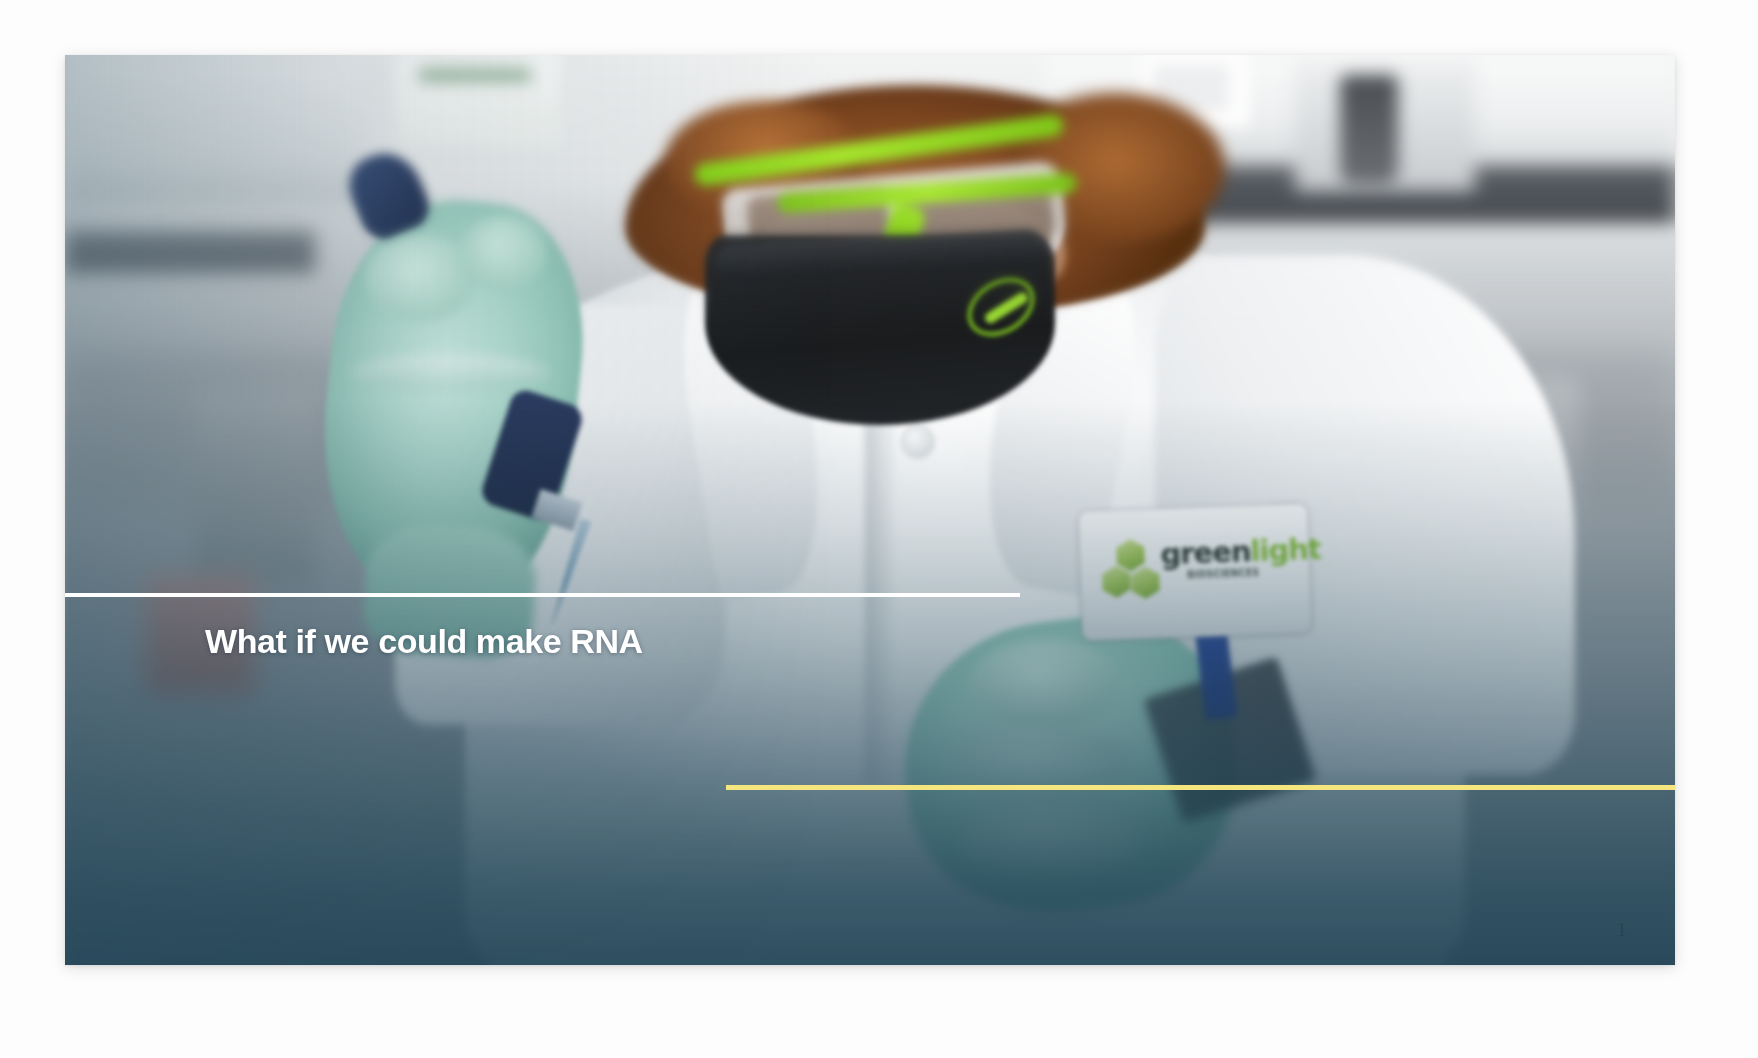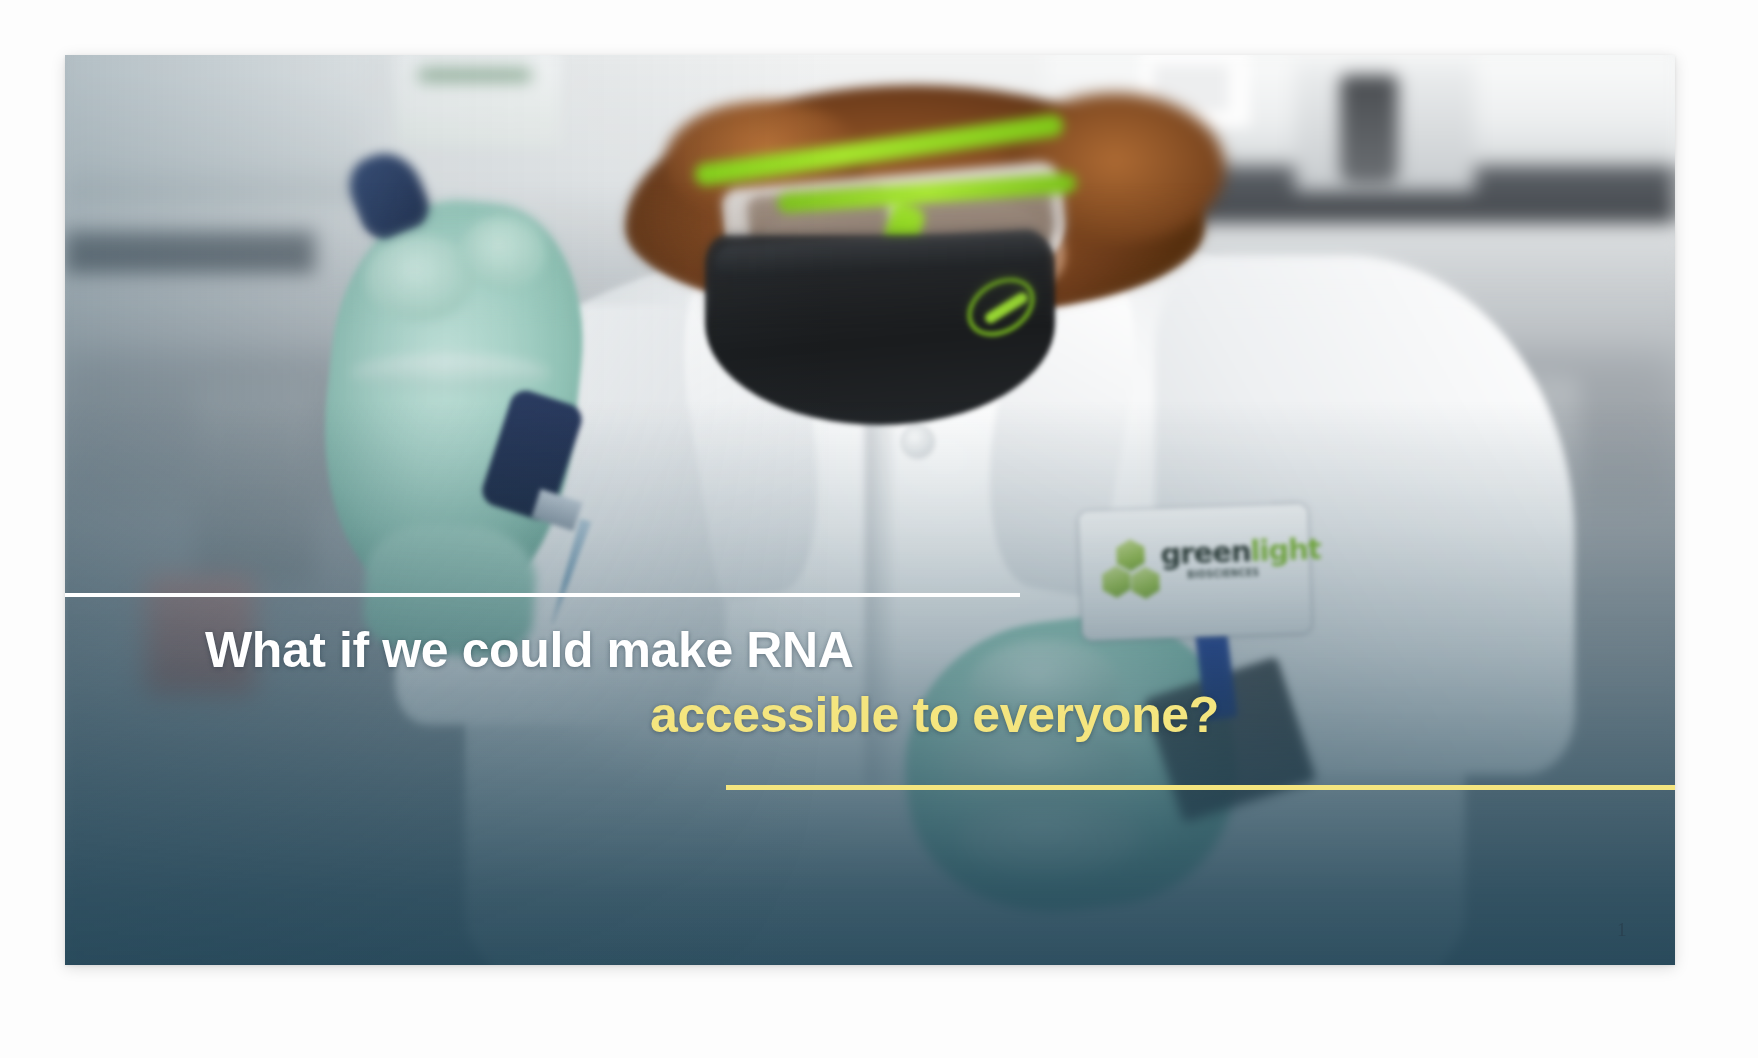--- a/index.html
+++ b/index.html
@@ -439,21 +439,21 @@
   
   .rule-white {
     position:absolute;
     left:0px; top:538px; width:955px; height:4px;
     background:#ffffff;
   }
   .headline {
     position:absolute;
     left:140px; top:567px;
     width:980px;
-    font-size:50px;
+    font-size:34px;
     font-weight:bold;
     color:#ffffff;
     letter-spacing:-.4px;
     line-height:1.12;
     text-shadow:0 1px 5px rgba(25,45,60,.45);
     white-space:nowrap;
   }
   .subline {
     position:absolute;
     left:585px; top:632px;
@@ -562,20 +562,19 @@
       <div class="dof-edges"></div>
 
       <div class="overlay-teal"></div>
       <div class="overlay-left"></div>
     </div>
 
     <div class="rule-white"></div>
 
     <div class="headline">What if we could make RNA</div>
 
-    <div class="subline">accessible to everyone?</div>
 
     <div class="rule-yellow"></div>
 
     <div class="page-number">1</div>
 
   </div>
 </div>
 
 </body></html>

